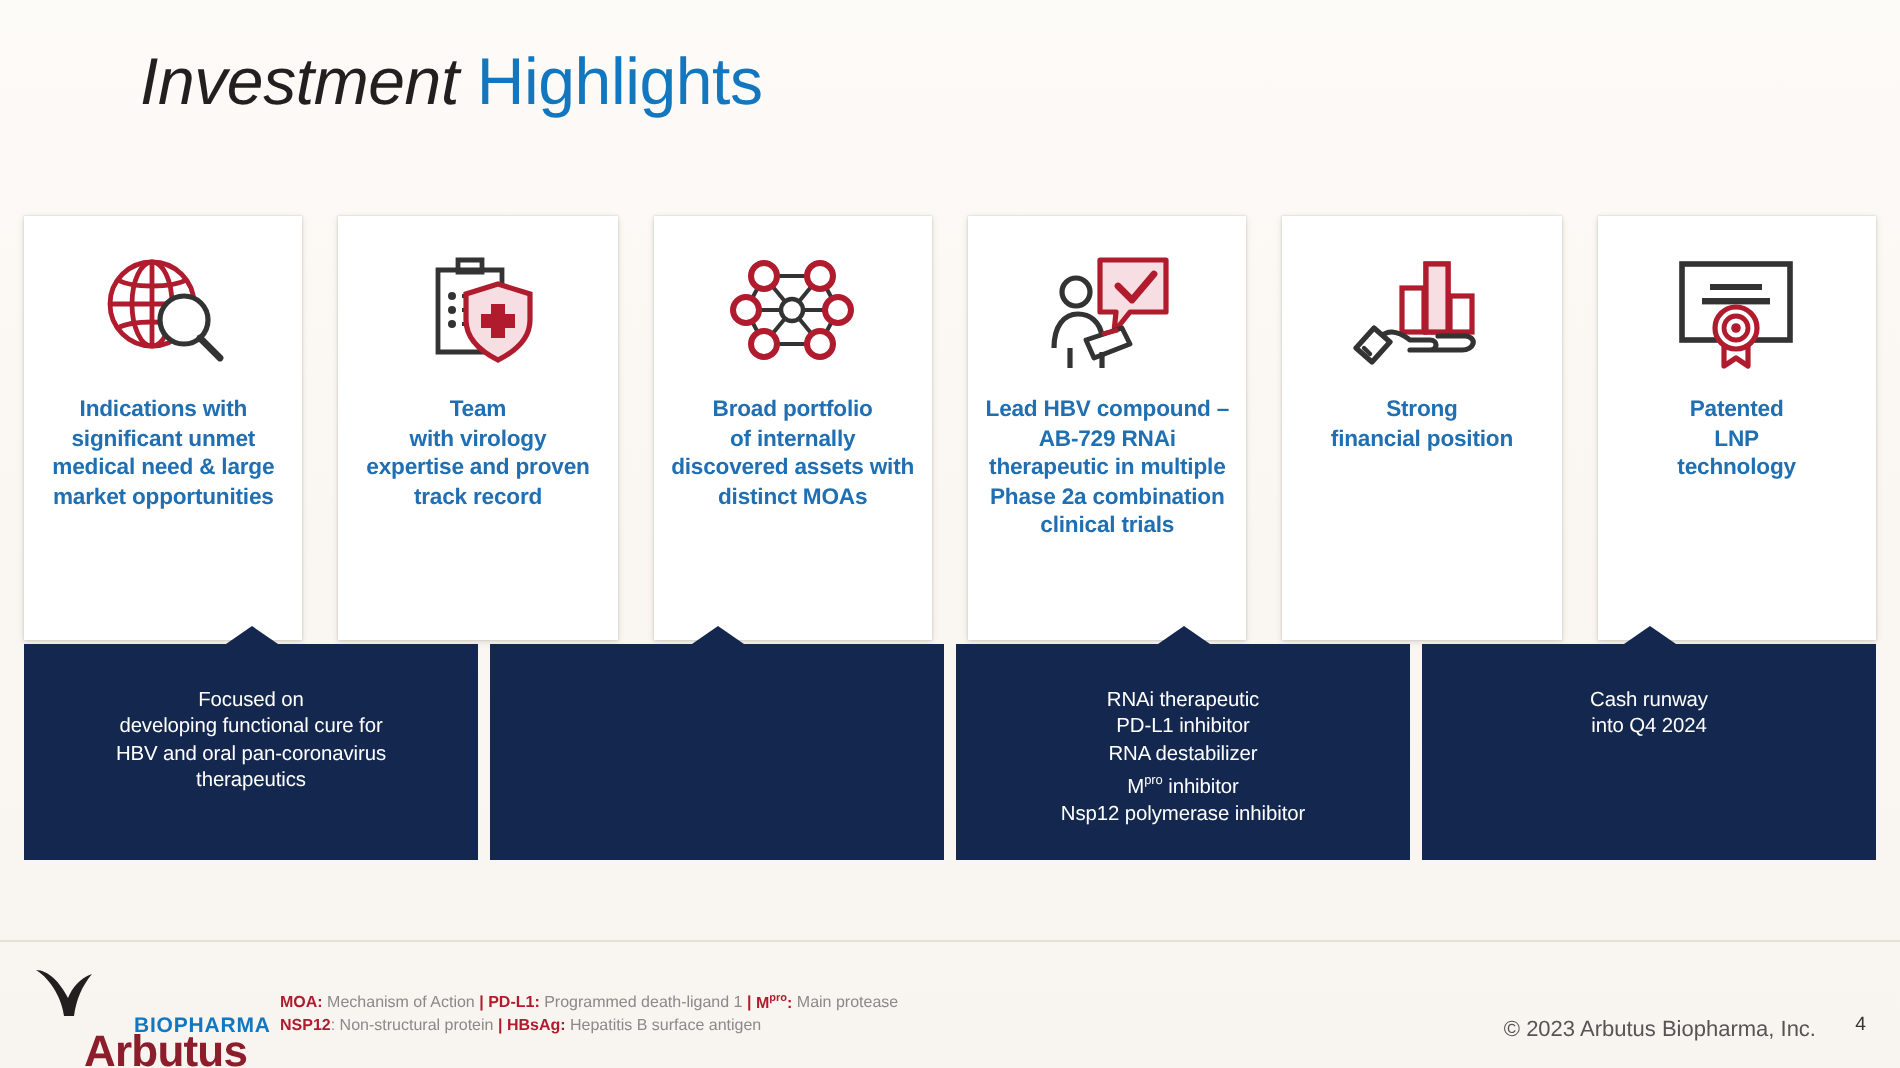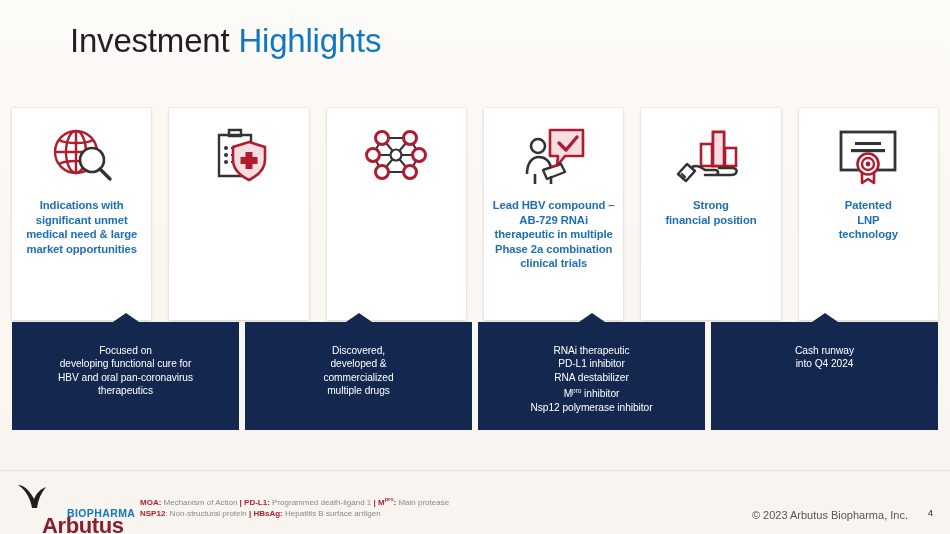--- a/index.html
+++ b/index.html
@@ -23,21 +23,21 @@
   
   .title-wrap {
     position: absolute;
     left: 70px;
     top: 22px;
     font-size: 33px;
     font-weight: 400;
     letter-spacing: -0.2px;
     white-space: nowrap;
   }
-  .title-a { color: #231f20; }
+  .title-a { color: #231f20; font-style: italic; }
   .title-b { color: #1277bf; }
 
   
   .cards {
     position: absolute;
     left: 12px;
     top: 108px;
     width: 926px;
     display: flex;
     gap: 18px;
@@ -215,20 +215,21 @@
         <rect x="24" y="30" width="13" height="2"></rect>
         <rect x="24" y="37" width="13" height="2"></rect>
       </g>
       <path d="M42 18 L58 23 V36 C58 46, 50 52, 42 56 C34 52, 26 46, 26 36 V23 Z" fill="#f6dee2" stroke="#b01c2e" stroke-width="2.6"></path>
       <g fill="#b01c2e">
         <rect x="38.5" y="28" width="7" height="17"></rect>
         <rect x="33.5" y="33" width="17" height="7"></rect>
       </g>
     </svg>
         </div>
+        <div class="card-head">Team<br>with virology<br>expertise and proven<br>track record</div>
       </div>
       <div class="card">
         <div class="icon-box">
     <svg width="64" height="62" viewBox="0 0 64 62">
       <g stroke="#333333" stroke-width="2">
         <line x1="18" y1="14" x2="46" y2="14"></line>
         <line x1="18" y1="48" x2="46" y2="48"></line>
         <line x1="9" y1="31" x2="18" y2="14"></line>
         <line x1="9" y1="31" x2="18" y2="48"></line>
         <line x1="55" y1="31" x2="46" y2="14"></line>
@@ -244,20 +245,21 @@
         <circle cx="18" cy="14" r="6.5"></circle>
               <circle cx="46" cy="14" r="6.5"></circle>
         <circle cx="9" cy="31" r="6.5"></circle>
               <circle cx="55" cy="31" r="6.5"></circle>
         <circle cx="18" cy="48" r="6.5"></circle>
               <circle cx="46" cy="48" r="6.5"></circle>
       </g>
       <circle cx="32" cy="31" r="5.5" fill="#ffffff" stroke="#333333" stroke-width="2.2"></circle>
     </svg>
         </div>
+        <div class="card-head">Broad portfolio<br>of internally<br>discovered assets with<br>distinct MOAs</div>
       </div>
       <div class="card">
         <div class="icon-box">
     <svg width="66" height="62" viewBox="0 0 66 62">
       <path d="M29 6 H62 V32 H44 L36 42 L37 32 H29 Z" fill="#f6dee2" stroke="#b01c2e" stroke-width="2.6" stroke-linejoin="round"></path>
       <path d="M38 19 L45 26 L56 13" fill="none" stroke="#b01c2e" stroke-width="3.4" stroke-linecap="round" stroke-linejoin="round"></path>
       <circle cx="17" cy="22" r="7" fill="none" stroke="#333333" stroke-width="2.6"></circle>
       <path d="M6 50 C6 39, 11 33, 18 33 C24 33, 29 37, 30 44" fill="none" stroke="#333333" stroke-width="2.6"></path>
       <path d="M22 46 L40 40 L44 48 L26 55 Z" fill="#ffffff" stroke="#333333" stroke-width="2.4" stroke-linejoin="round"></path>
       <path d="M30 43 L38 41" stroke="#b01c2e" stroke-width="2.2"></path>
@@ -300,21 +302,20 @@
       </div>
     </div>
 
   <div class="navies" id="navies-row">
       <div class="navy">
         <div class="notch"></div>
         <p>Focused on<br>developing functional cure for<br>HBV and oral pan-coronavirus<br>therapeutics</p>
       </div>
       <div class="navy">
         <div class="notch"></div>
-        <p>Discovered,<br>developed &amp;<br>commercialized<br>multiple drugs</p>
       </div>
       <div class="navy">
         <div class="notch"></div>
         <p>RNAi therapeutic<br>PD-L1 inhibitor<br>RNA destabilizer<br>M<sup>pro</sup> inhibitor<br>Nsp12 polymerase inhibitor</p>
       </div>
       <div class="navy">
         <div class="notch"></div>
         <p>Cash runway<br>into Q4 2024</p>
       </div>
     </div>

